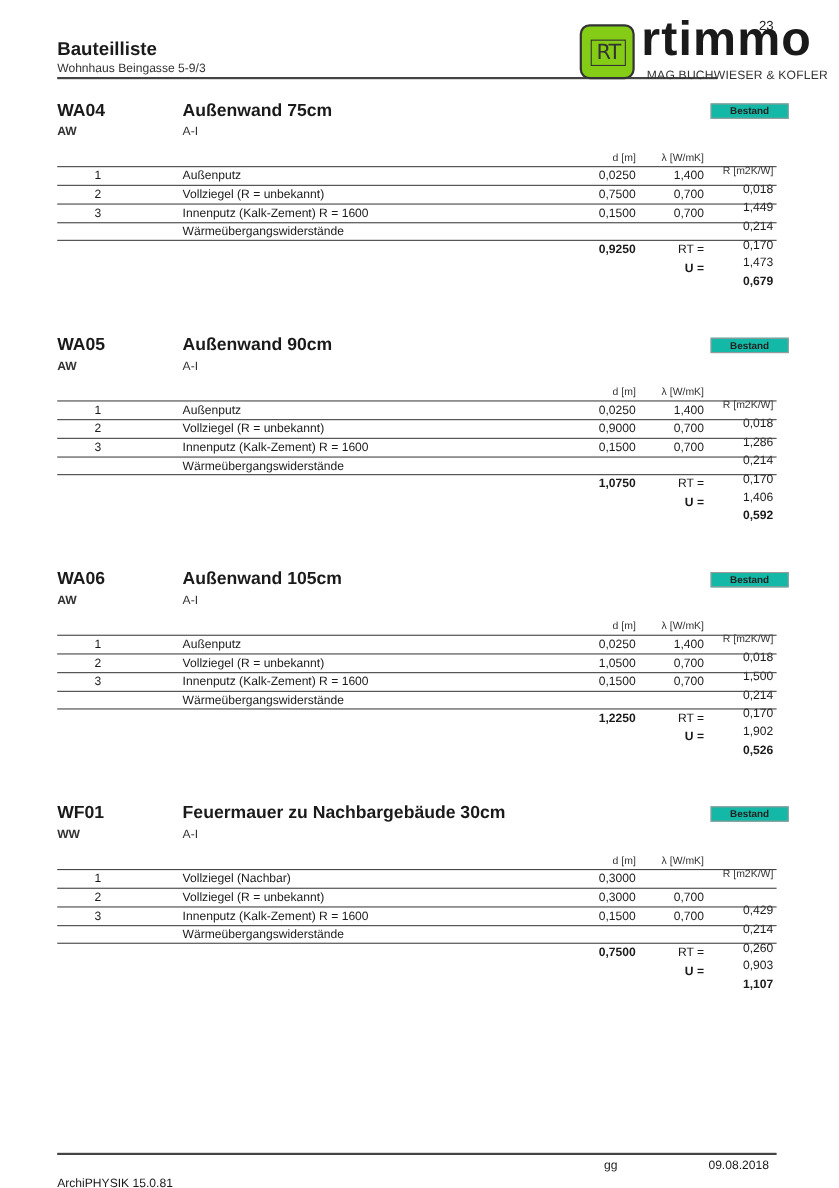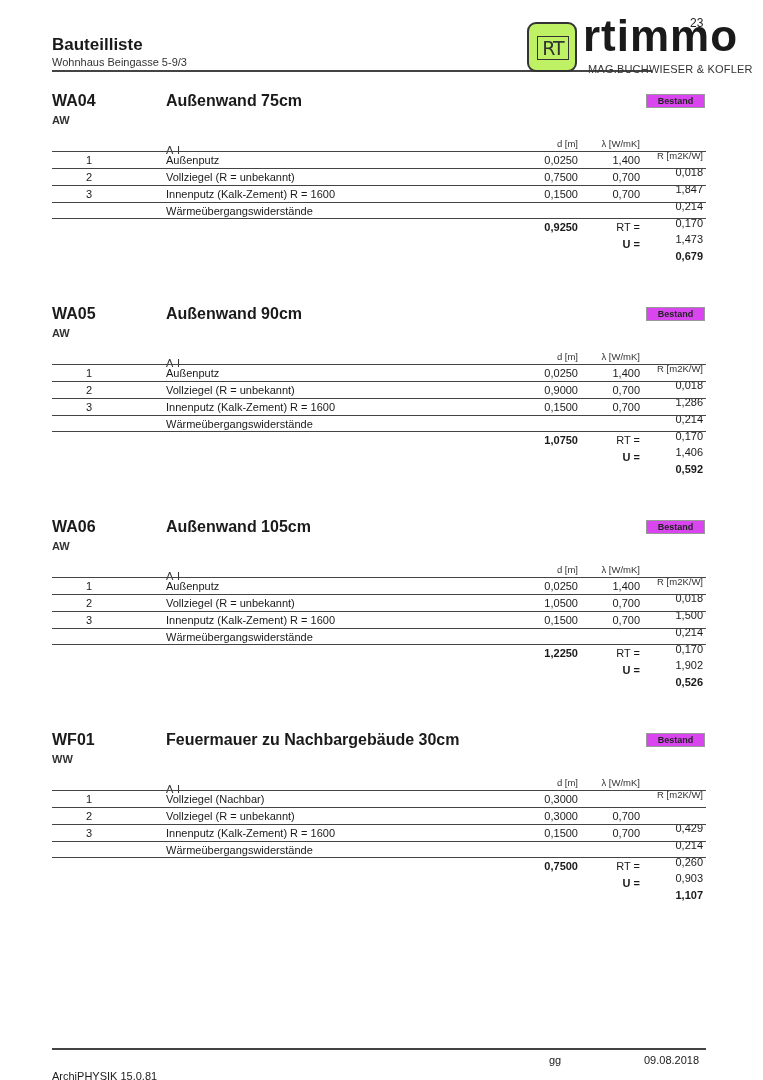--- a/index.html
+++ b/index.html
@@ -3,32 +3,32 @@
 <meta charset="utf-8">
 <style>
   * { box-sizing: border-box; margin: 0; padding: 0; }
   html, body { width: 763px; height: 1080px; background: #ffffff; }
   body { position: relative; font-family: "Liberation Sans", sans-serif; color: #1a1a1a; overflow: hidden; }
 
   .header-title { position: absolute; left: 52px; top: 35px; font-size: 17px; font-weight: bold; }
   .header-sub { position: absolute; left: 52px; top: 56px; font-size: 11px; color: #333; }
   .header-rule { position: absolute; left: 52px; top: 70px; width: 600px; height: 2px; background: #444; }
 
-  .logo-box { position: absolute; left: 527px; top: 22px; width: 50px; height: 50px; border: 2px solid #333; border-radius: 9px; background: #bef264; }
+  .logo-box { position: absolute; left: 527px; top: 22px; width: 50px; height: 50px; border: 2px solid #333; border-radius: 9px; background: #84cc16; }
   .logo-box .rt { position: absolute; left: 8px; top: 12px; width: 32px; height: 24px; border: 1.5px solid #333; display: flex; align-items: center; justify-content: center; font-size: 19px; letter-spacing: -1px; color: #333; font-family: "DejaVu Sans", sans-serif; line-height: 1; }
   .logo-text { position: absolute; left: 583px; top: 14px; font-size: 44px; font-weight: bold; color: #1a1a1a; letter-spacing: 1px; line-height: 1; }
   .logo-page { position: absolute; left: 690px; top: 16px; font-size: 12px; color: #222; }
   .logo-sub { position: absolute; left: 588px; top: 63px; font-size: 11px; color: #333; letter-spacing: 0.2px; }
 
   .section { position: absolute; left: 52px; width: 654px; }
   .sec-code { position: absolute; left: 0; top: 0; font-size: 16px; font-weight: bold; }
   .sec-title { position: absolute; left: 114px; top: 0; font-size: 16px; font-weight: bold; }
   .sec-cat { position: absolute; left: 0; top: 22px; font-size: 11px; color: #333; font-weight: bold; }
-  .sec-sub { position: absolute; left: 114px; top: 22px; font-size: 11px; color: #333; margin-top: 30px; }
-  .badge { position: absolute; left: 594px; top: 2px; width: 59px; height: 14px; background: #d946ef; border: 1px solid #999; font-size: 9px; font-weight: bold; text-align: center; line-height: 12px; color: #222; }
+  .sec-sub { position: absolute; left: 114px; top: 22px; font-size: 11px; color: #333; }
+  .badge { position: absolute; left: 594px; top: 2px; width: 71px; height: 14px; background: #14b8a6; border: 1px solid #999; font-size: 9px; font-weight: bold; text-align: center; line-height: 12px; color: #222; }
 
   .tbl { position: absolute; left: 0; top: 44px; width: 654px; font-size: 11px; }
   .th { position: relative; height: 15px; font-size: 9.5px; color: #333; }
   .th span { position: absolute; top: 2px; }
   .row { position: relative; height: 17px; border-top: 1.5px solid #444; }
   .row.last { border-bottom: 1.5px solid #444; }
   .row span, .sum span { position: absolute; top: 2px; white-space: nowrap; }
   .c-num { left: 30px; width: 14px; text-align: center; }
   .c-name { left: 114px; }
   .c-d { right: 128px; }
@@ -75,21 +75,21 @@
             <span class="c-name">Außenputz</span>
             <span class="c-d">0,0250</span>
             <span class="c-l">1,400</span>
             <span class="c-r">0,018</span>
           </div>
           <div class="row">
             <span class="c-num">2</span>
             <span class="c-name">Vollziegel (R = unbekannt)</span>
             <span class="c-d">0,7500</span>
             <span class="c-l">0,700</span>
-            <span class="c-r">1,847</span>
+            <span class="c-r">1,449</span>
           </div>
           <div class="row">
             <span class="c-num">3</span>
             <span class="c-name">Innenputz (Kalk-Zement) R = 1600</span>
             <span class="c-d">0,1500</span>
             <span class="c-l">0,700</span>
             <span class="c-r">0,214</span>
           </div>
           <div class="row last">
             <span class="c-num"></span>

